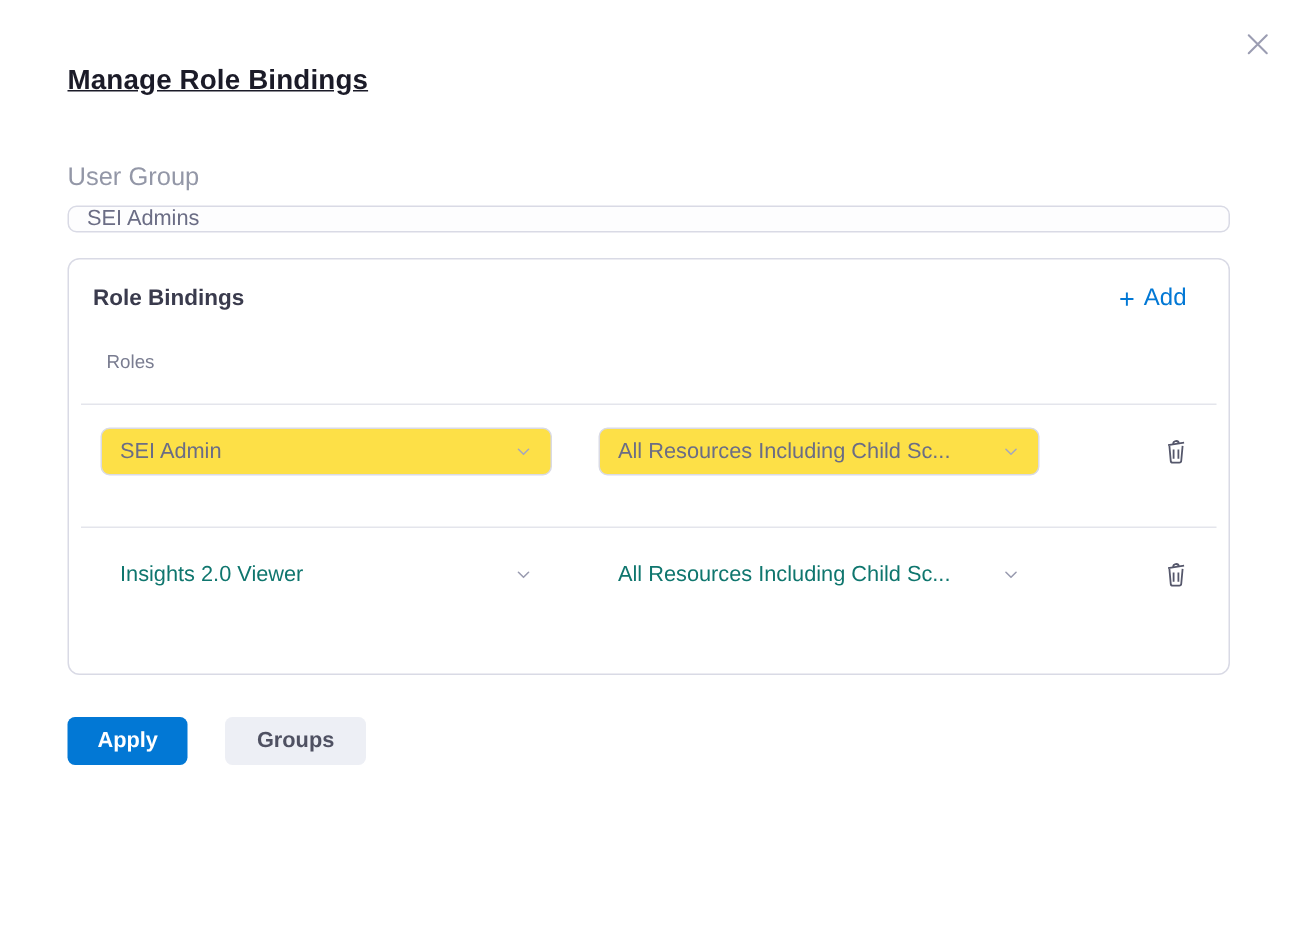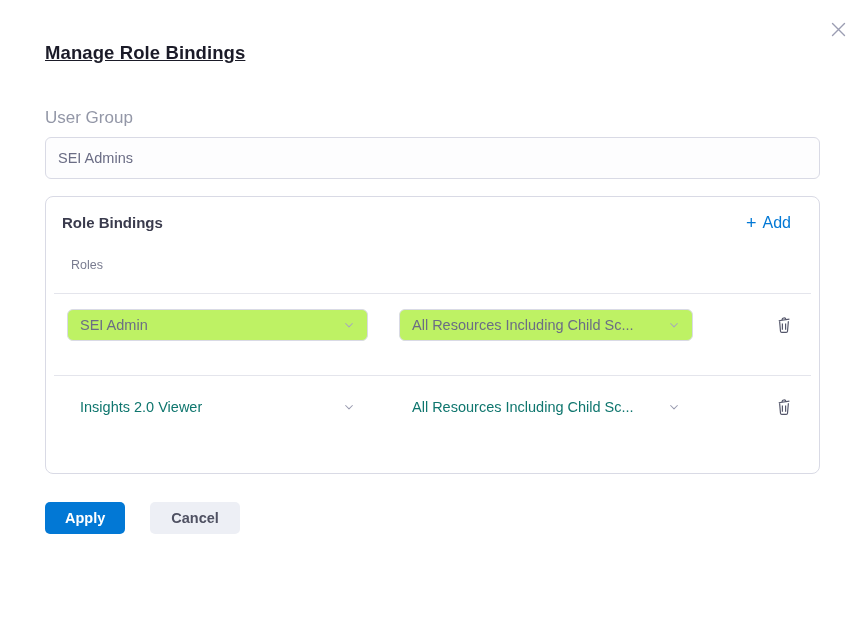--- a/index.html
+++ b/index.html
@@ -4,36 +4,36 @@
 <style>
   html,body{margin:0;padding:0;background:#ffffff;}
   body{width:865px;height:621px;font-family:"Liberation Sans","DejaVu Sans",sans-serif;overflow:hidden;}
   .modal{position:relative;width:865px;height:621px;box-sizing:border-box;padding:42px 45px 0;background:#fff;}
 
   .close-btn{position:absolute;top:18px;right:16px;width:22px;height:22px;background:none;border:none;padding:0;cursor:pointer;display:flex;align-items:center;justify-content:center;}
 
   .title{margin:0;font-size:18.5px;line-height:22px;font-weight:700;color:#1b1b28;letter-spacing:.1px;text-decoration:underline;}
 
   .field-label{display:block;margin-top:46px;font-size:17px;line-height:15px;color:#9397a7;}
-  .field-input{display:block;margin-top:12px;width:100%;height:42px;box-sizing:border-box;border:1px solid #d9dae5;border-radius:6px;background:#fdfdfe;padding:0 12px;font-size:14.5px;color:#6b6d85;font-family:inherit;outline:none;}
+  .field-input{display:block;margin-top:12px;width:100%;height:18px;box-sizing:border-box;border:1px solid #d9dae5;border-radius:6px;background:#fdfdfe;padding:0 12px;font-size:14.5px;color:#6b6d85;font-family:inherit;outline:none;}
 
   .rb-box{margin-top:17px;box-sizing:border-box;height:278px;border:1px solid #d9dae5;border-radius:8px;padding:16px 16px 0;overflow:hidden;}
   .rb-head{display:flex;align-items:center;justify-content:space-between;}
   .rb-title{font-size:15px;line-height:19px;font-weight:600;color:#3a3b4d;}
   .add-btn{display:flex;align-items:center;gap:6px;background:none;border:none;padding:0;margin-right:12px;cursor:pointer;color:#0278d5;font-family:inherit;}
   .add-plus{font-size:18px;line-height:18px;font-weight:400;}
   .add-label{font-size:16px;font-weight:500;}
 
   .grid{display:grid;grid-template-columns:301px 294px 1fr;column-gap:31px;margin-left:5px;}
   .cols{margin-top:26px;font-size:12.5px;line-height:15px;color:#797c90;}
   .cols span{padding-left:4px;}
   .sep{height:1px;background:#e4e5ec;margin:20px -8px 0;}
   .row{height:61px;align-items:center;}
 
-  .select{height:32px;box-sizing:border-box;display:flex;align-items:center;justify-content:space-between;padding:0 12px;border:1px solid #d9dae5;border-radius:6px;background:#bef264;font-size:14.5px;color:#6b6d85;cursor:default;}
+  .select{height:32px;box-sizing:border-box;display:flex;align-items:center;justify-content:space-between;padding:0 12px;border:1px solid #d9dae5;border-radius:6px;background:#fde047;font-size:14.5px;color:#6b6d85;cursor:default;}
   .select.plain{border:1px solid transparent;background:transparent;color:#0f766e;cursor:pointer;}
   .select .val{white-space:nowrap;overflow:hidden;text-overflow:ellipsis;}
   .chev{flex:0 0 auto;margin-left:8px;}
 
   .trash-cell{display:flex;justify-content:center;padding-left:40px;}
   .trash-btn{background:none;border:none;padding:3px;cursor:pointer;display:flex;}
 
   .footer{margin-top:28px;display:flex;gap:25px;}
   .btn{height:32px;border:none;border-radius:5px;font-family:inherit;font-size:14.5px;font-weight:700;cursor:pointer;display:inline-flex;align-items:center;}
   .btn-primary{background:#0278d5;color:#ffffff;padding:0 20px;}
@@ -125,16 +125,16 @@
             </g>
           </svg>
         </button>
       </div>
     </div>
 
   </section>
 
   <div class="footer">
     <button class="btn btn-primary">Apply</button>
-    <button class="btn btn-secondary">Cancel</button>
+    <button class="btn btn-secondary">Groups</button>
   </div>
 
 </div>
 
 </body></html>

